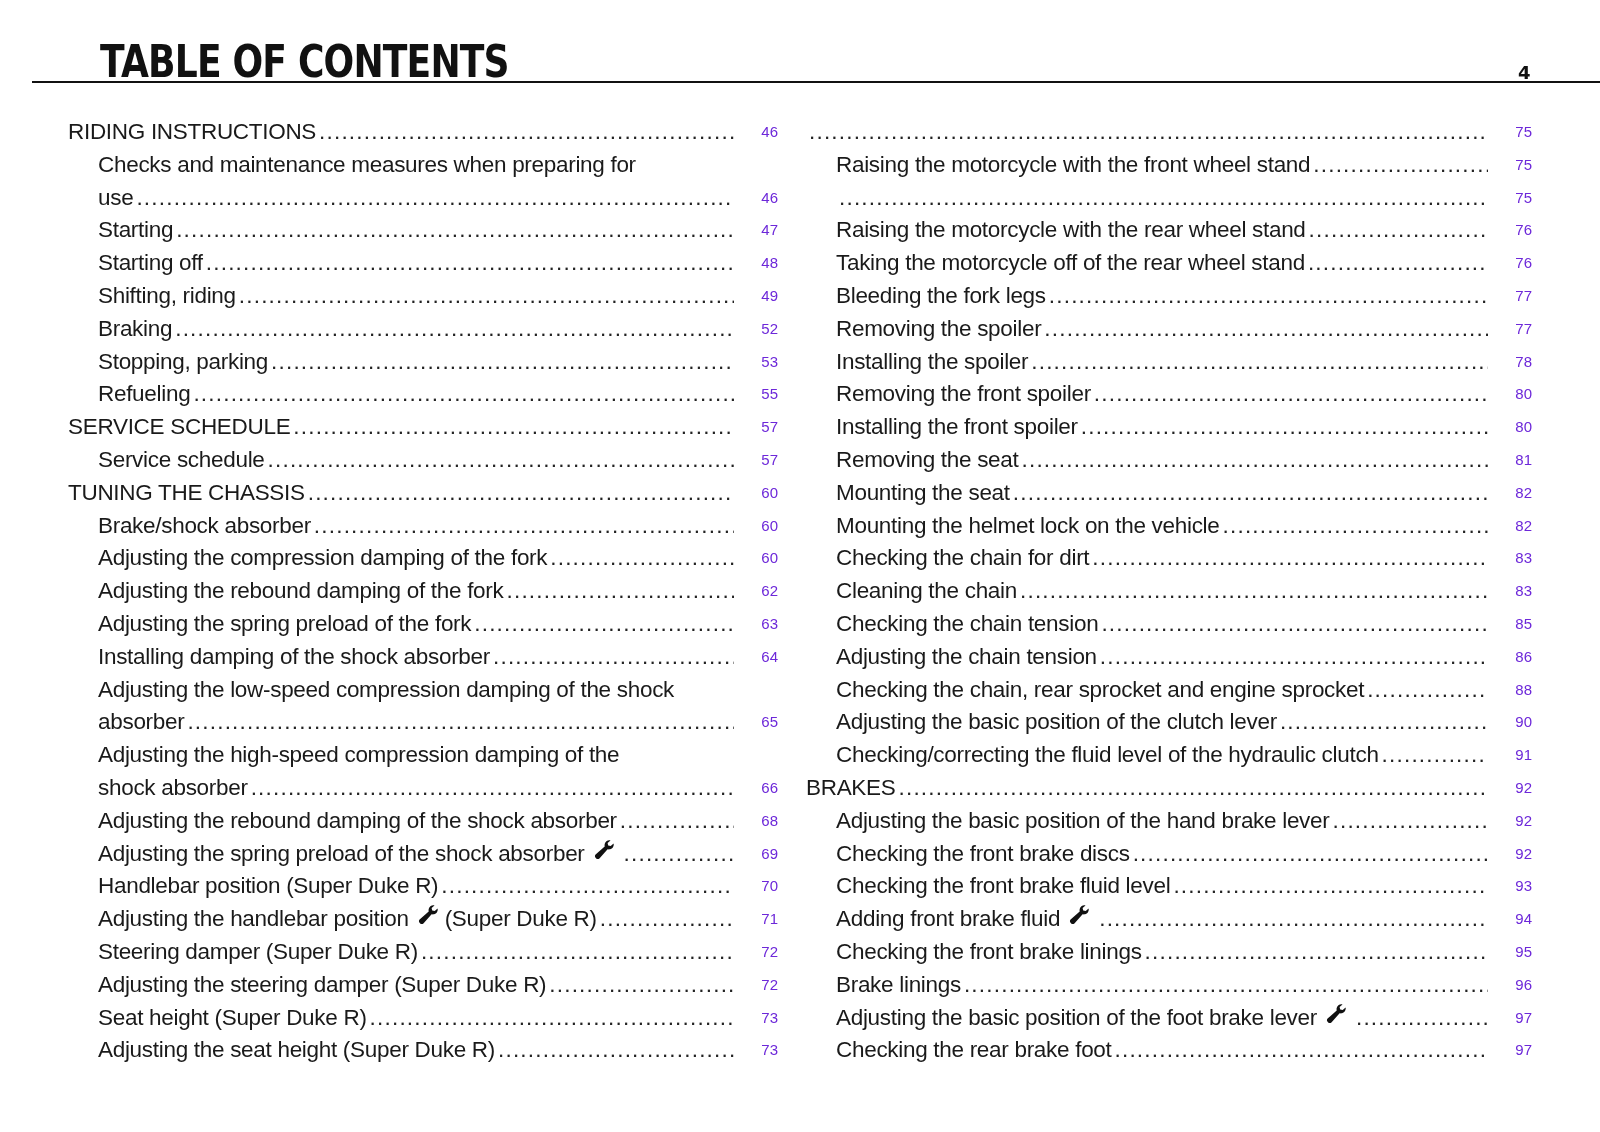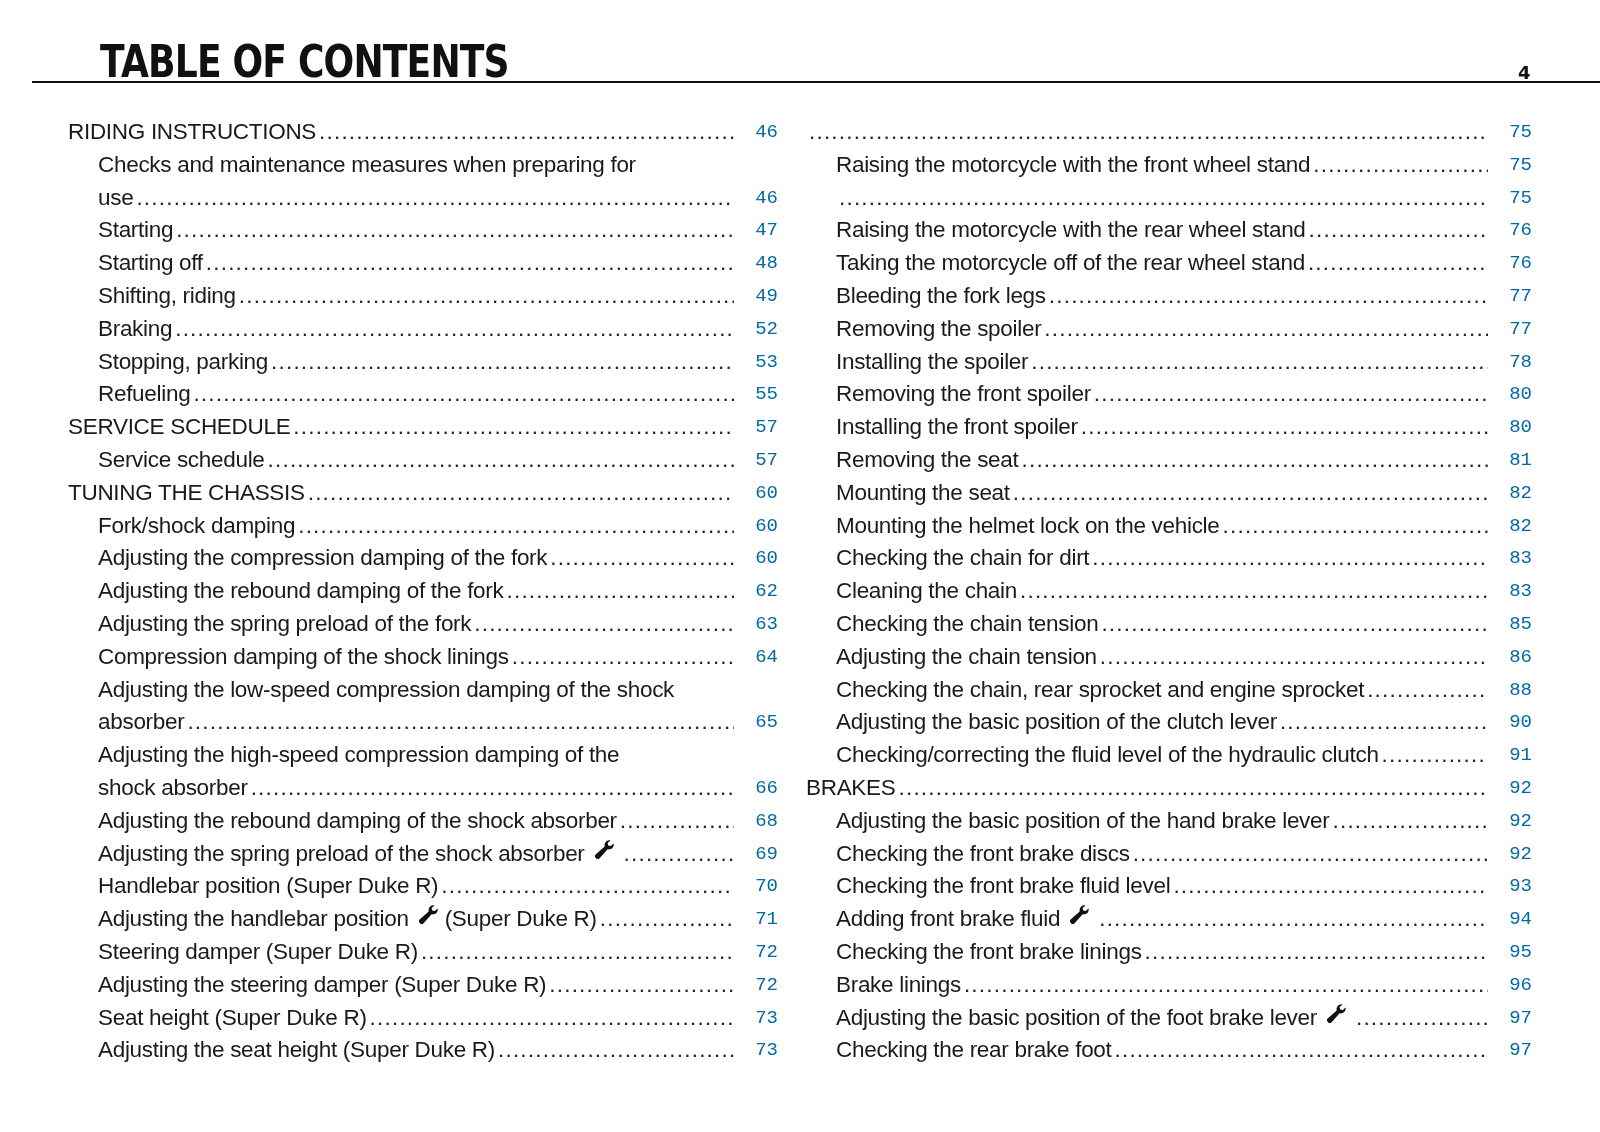--- a/index.html
+++ b/index.html
@@ -32,21 +32,21 @@
   .entry .label { white-space: nowrap; flex: 0 0 auto; }
   .entry .dots {
     flex: 1 1 auto; overflow: hidden; white-space: nowrap; margin: 0 4px 0 3px;
     letter-spacing: 1.2px; color: #222;
   }
   .entry .dots::before {
     content: "....................................................................................................................................................................................";
   }
   .entry .page {
     flex: 0 0 auto; width: 40px; text-align: right;
-    font-family: Liberation Mono, monospace; font-size: 19px; letter-spacing: 0; color: #0369a1;
+    font-family: Liberation Sans, sans-serif; font-size: 15px; letter-spacing: 0; color: #6d28d9;
   }
   .entry.lvl2 { padding-left: 30px; }
   .entry.section { text-transform: none; }
   .entry .firstline { white-space: nowrap; }
   .wrench { display: inline-block; width: 24px; height: 22px; vertical-align: -2px; margin: 0 4px 0 8px; }
 </style>
 </head>
 <body>
 
 <div class="header">
@@ -129,21 +129,21 @@
     </div>
     <div class="entry section">
       <div class="row">
         <span class="label">TUNING THE CHASSIS</span>
         <span class="dots"></span>
         <span class="page">60</span>
       </div>
     </div>
     <div class="entry lvl2">
       <div class="row">
-        <span class="label">Fork/shock damping</span>
+        <span class="label">Brake/shock absorber</span>
         <span class="dots"></span>
         <span class="page">60</span>
       </div>
     </div>
     <div class="entry lvl2">
       <div class="row">
         <span class="label">Adjusting the compression damping of the fork</span>
         <span class="dots"></span>
         <span class="page">60</span>
       </div>
@@ -157,21 +157,21 @@
     </div>
     <div class="entry lvl2">
       <div class="row">
         <span class="label">Adjusting the spring preload of the fork</span>
         <span class="dots"></span>
         <span class="page">63</span>
       </div>
     </div>
     <div class="entry lvl2">
       <div class="row">
-        <span class="label">Compression damping of the shock linings</span>
+        <span class="label">Installing damping of the shock absorber</span>
         <span class="dots"></span>
         <span class="page">64</span>
       </div>
     </div>
     <div class="entry lvl2">
       <div class="firstline">Adjusting the low-speed compression damping of the shock</div>
       <div class="row">
         <span class="label">absorber</span>
         <span class="dots"></span>
         <span class="page">65</span>

